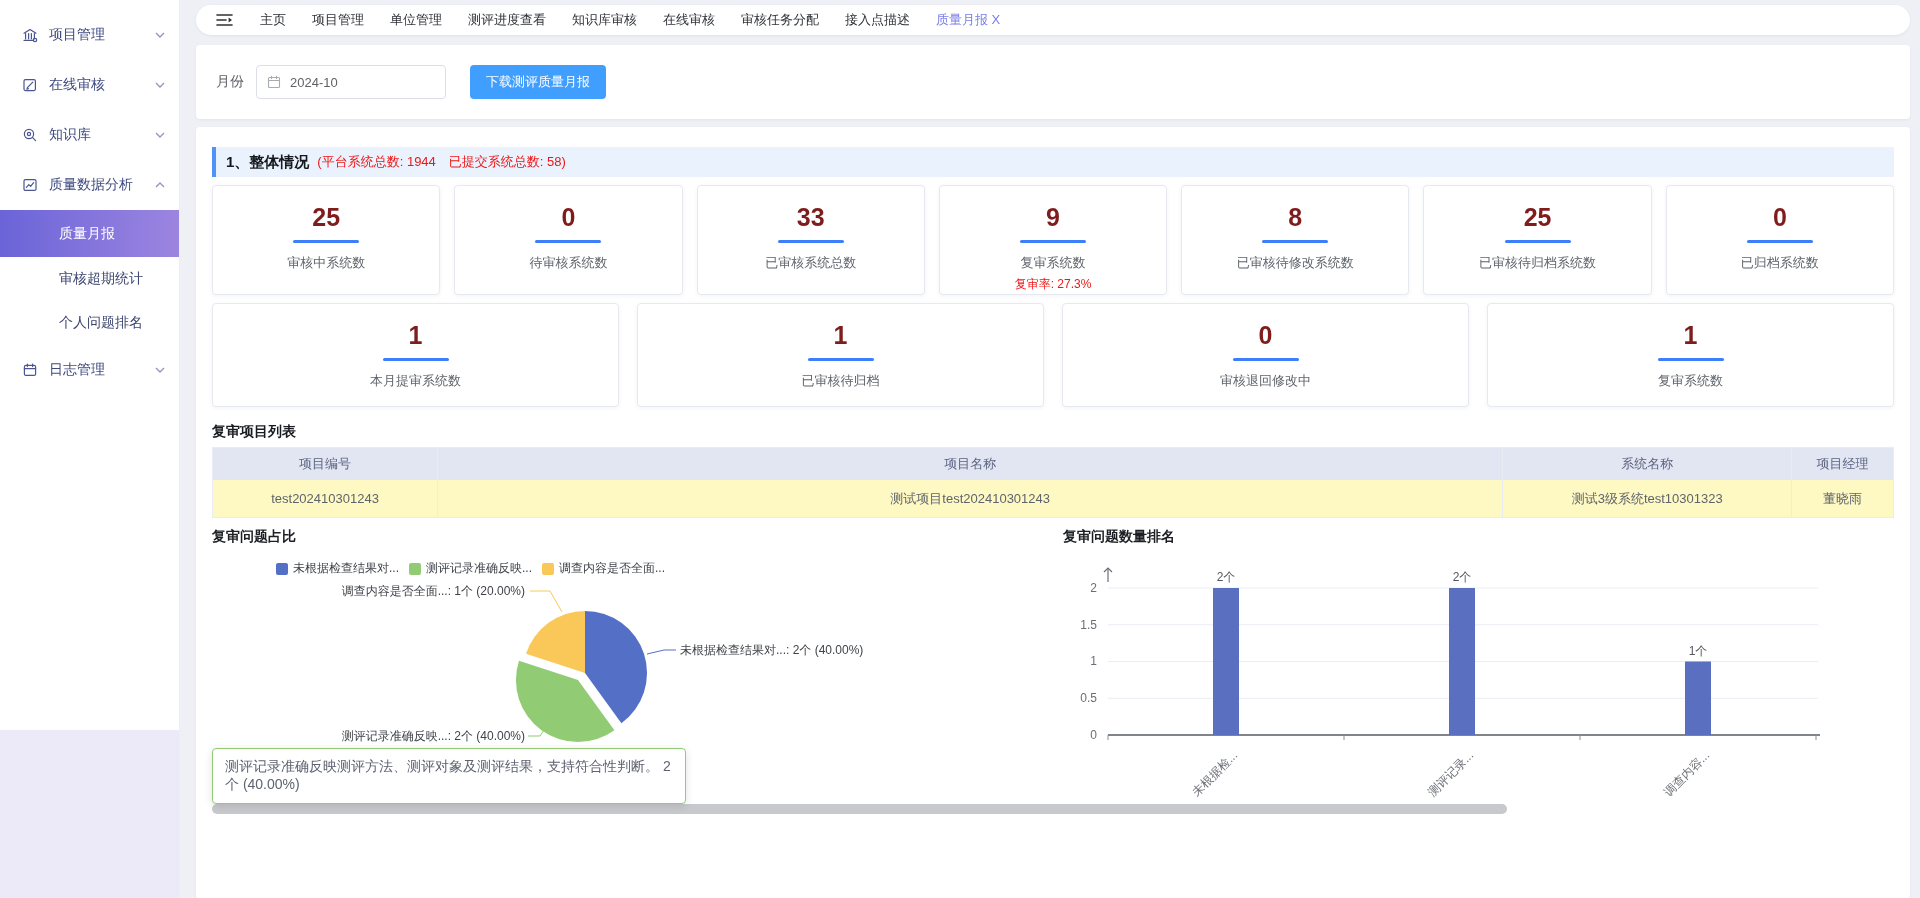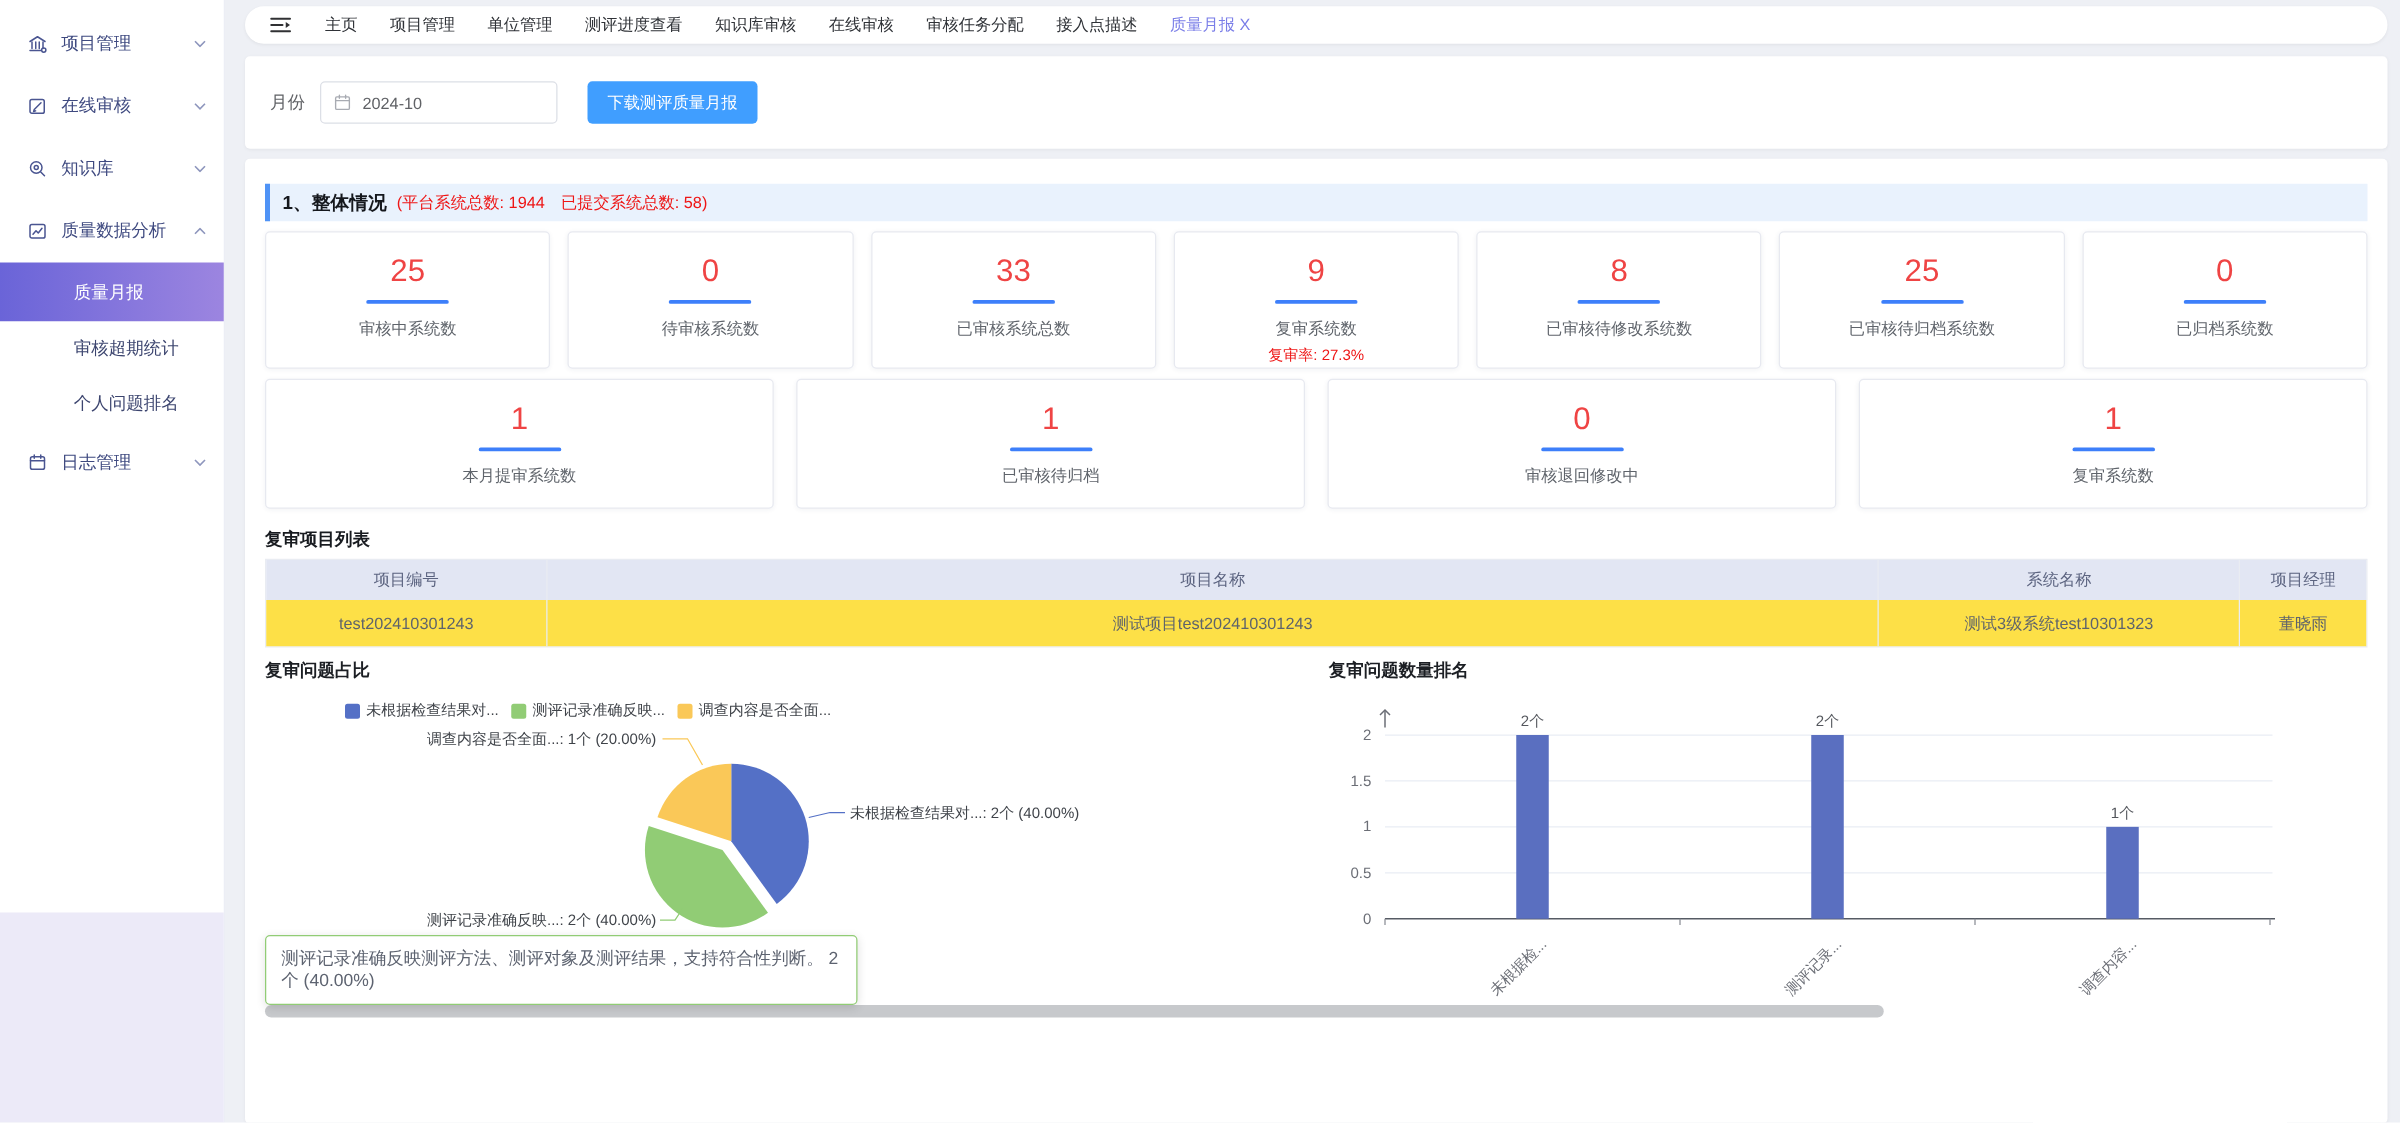--- a/index.html
+++ b/index.html
@@ -28,29 +28,29 @@
   .btn-primary{margin-left:24px;height:34px;padding:0 16px;background:var(--accent,#409eff);color:#fff;border:0;border-radius:4px;font-size:13px;cursor:pointer;font-family:inherit}
   .content-card{margin-top:8px;height:772px;background:#fff;border-radius:4px;padding:20px 16px 0;box-sizing:border-box;box-shadow:0 1px 3px rgba(0,0,0,.05)}
   .sec-header{height:30px;background:var(--section-bg,#e9f2fd);border-left:4px solid var(--section-bar,#4f93f6);display:flex;align-items:center;padding-left:10px;box-sizing:border-box}
   .sec-title{font-size:15px;font-weight:700;color:#15181d}
   .sec-note{font-size:13px;color:var(--danger,#ee1616);margin-left:8px}
   .cards7{margin-top:8px;display:grid;grid-template-columns:repeat(7,1fr);gap:14px}
   .cards4{margin-top:8px;display:grid;grid-template-columns:repeat(4,1fr);gap:18px}
   .stat-card{background:#fff;border:1px solid #e7e9f0;border-radius:4px;box-shadow:0 1px 4px rgba(31,45,85,.06);text-align:center;padding-top:17px;box-sizing:border-box}
   .cards7 .stat-card{height:110px}
   .cards4 .stat-card{height:104px}
-  .num{font-size:25px;font-weight:400;color:#ef4444;line-height:28px}
+  .num{font-size:25px;font-weight:700;color:#7f1d1d;line-height:28px}
   .uline{width:66px;height:3px;border-radius:2px;background:var(--underline,#3d7ffa);margin:9px auto 11px}
   .lbl{font-size:13px;color:#5f646b}
   .sub{font-size:12px;font-weight:400;color:var(--danger,#ee1616);margin-top:4px}
   .tbl-title{margin-top:16px;font-size:14px;font-weight:700;color:#181b20}
   .tbl{margin-top:6px;border:1px solid #e9ecf2}
   .tr{display:grid;grid-template-columns:13.4% 63.4% 17.2% 6%}
   .tr.th{background:#e2e6f3;height:32px}
-  .tr.td-row{height:37px;background:#fde047}
+  .tr.td-row{height:37px;background:#fef9c3}
   .hd,.td{display:flex;align-items:center;justify-content:center;font-size:13px;border-right:1px solid #e9ecf2;overflow:hidden}
   .hd{color:#5c6480}
   .td{color:#5f646b}
   .hd:last-child,.td:last-child{border-right:0}
   .charts-row{margin-top:8px;display:flex;height:272px}
   .pie-panel{width:851px;position:relative}
   .bar-panel{flex:1;position:relative}
   .chart-title{font-size:14px;font-weight:700;color:#1c1f24;line-height:20px}
   .legend{margin:14px 0 0 64px;display:flex;gap:10px;align-items:center}
   .legend-item{display:flex;align-items:center;gap:5px;font-size:12px;color:#3f4349;cursor:pointer}

